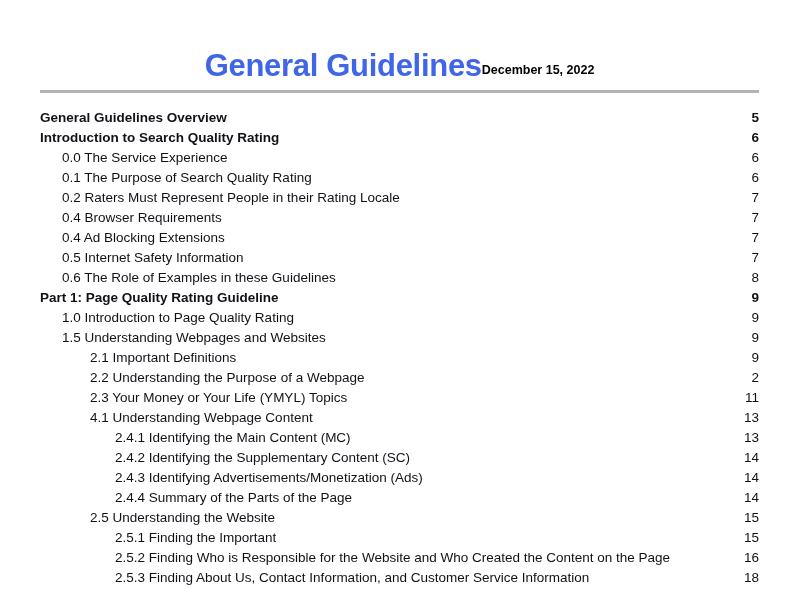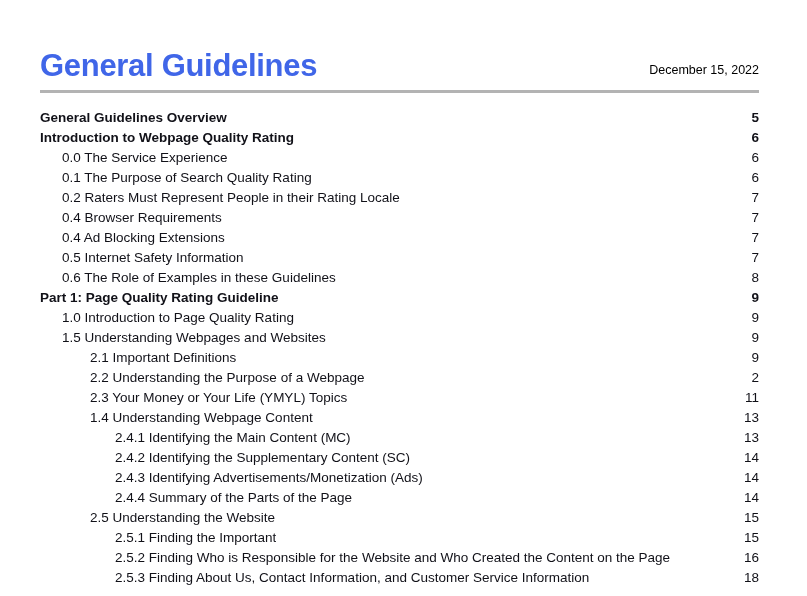--- a/index.html
+++ b/index.html
@@ -22,37 +22,37 @@
     height: 596px;
     background: #ffffff;
     box-sizing: border-box;
     padding: 0 48px 0 40px;
   }
 
   
   .doc-header {
     display: flex;
     align-items: baseline;
-    justify-content: space-between;
+    justify-content: center;
     padding-top: 50px;
   }
 
   .doc-title {
     font-size: 31px;
     font-weight: bold;
     color: #4066e8;
     letter-spacing: -0.3px;
     line-height: 1;
     margin: 0;
     white-space: nowrap;
   }
 
   .doc-date {
     font-size: 12.5px;
-    font-weight: normal;
+    font-weight: bold;
     color: #000000;
     white-space: nowrap;
     position: relative;
     top: -2px;
   }
 
   .header-rule {
     margin-top: 9px;
     height: 3px;
     background: #b3b3b3;
@@ -111,21 +111,21 @@
   </div>
 
   <div class="header-rule"></div>
 
   <nav class="toc" id="toc-list">
       <div class="toc-row lvl-0 bold">
         <span class="toc-label">General Guidelines Overview</span>
         <span class="toc-page">5</span>
       </div>
       <div class="toc-row lvl-0 bold">
-        <span class="toc-label">Introduction to Webpage Quality Rating</span>
+        <span class="toc-label">Introduction to Search Quality Rating</span>
         <span class="toc-page">6</span>
       </div>
       <div class="toc-row lvl-1">
         <span class="toc-label">0.0 The Service Experience</span>
         <span class="toc-page">6</span>
       </div>
       <div class="toc-row lvl-1">
         <span class="toc-label">0.1 The Purpose of Search Quality Rating</span>
         <span class="toc-page">6</span>
       </div>
@@ -167,21 +167,21 @@
       </div>
       <div class="toc-row lvl-2">
         <span class="toc-label">2.2 Understanding the Purpose of a Webpage</span>
         <span class="toc-page">2</span>
       </div>
       <div class="toc-row lvl-2">
         <span class="toc-label">2.3 Your Money or Your Life (YMYL) Topics</span>
         <span class="toc-page">11</span>
       </div>
       <div class="toc-row lvl-2">
-        <span class="toc-label">1.4 Understanding Webpage Content</span>
+        <span class="toc-label">4.1 Understanding Webpage Content</span>
         <span class="toc-page">13</span>
       </div>
       <div class="toc-row lvl-3">
         <span class="toc-label">2.4.1 Identifying the Main Content (MC)</span>
         <span class="toc-page">13</span>
       </div>
       <div class="toc-row lvl-3">
         <span class="toc-label">2.4.2 Identifying the Supplementary Content (SC)</span>
         <span class="toc-page">14</span>
       </div>

